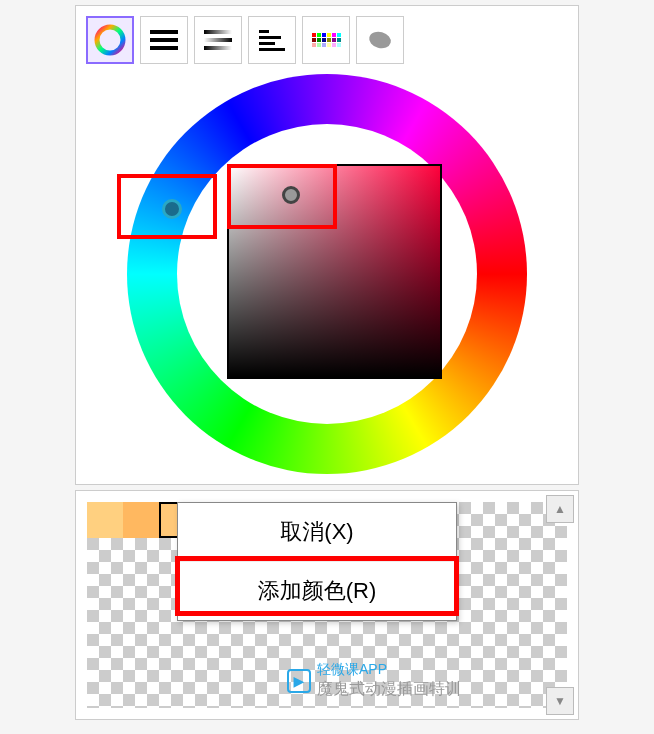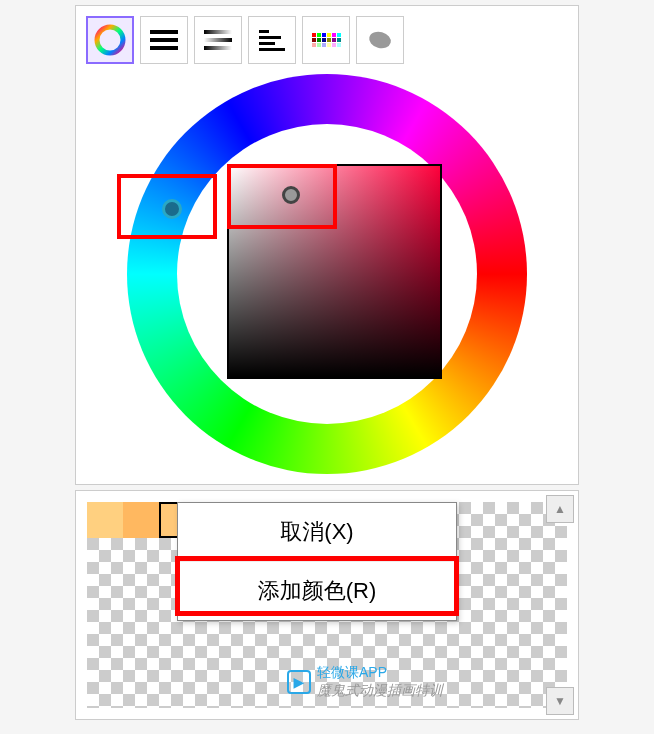--- a/index.html
+++ b/index.html
@@ -210,21 +210,21 @@
       width: 24px;
       height: 24px;
       border: 2px solid #2aa8e8;
       border-radius: 4px;
       display: flex;
       align-items: center;
       justify-content: center;
       font-size: 14px;
     }
     
-    .watermark-sub { font-size: 14px; color: #999; font-style: italic; }
+    .watermark-sub { font-size: 16px; color: #999; }
     
     
     .icon-lines { display: flex; flex-direction: column; gap: 4px; }
     .icon-lines span { width: 28px; height: 4px; background: #000; }
     .icon-grad span:nth-child(1){background:linear-gradient(to right,#000,#fff);}
     .icon-grad span:nth-child(2){background:linear-gradient(to right,#fff,#000);}
     .icon-grad span:nth-child(3){background:linear-gradient(to right,#000,#fff);}
     .icon-list { display: flex; flex-direction: column; gap: 3px; align-items:flex-start;}
     .icon-list span { height: 3px; background: #000; }
     .icon-list span:nth-child(1){width:10px}.icon-list span:nth-child(2){width:22px}

